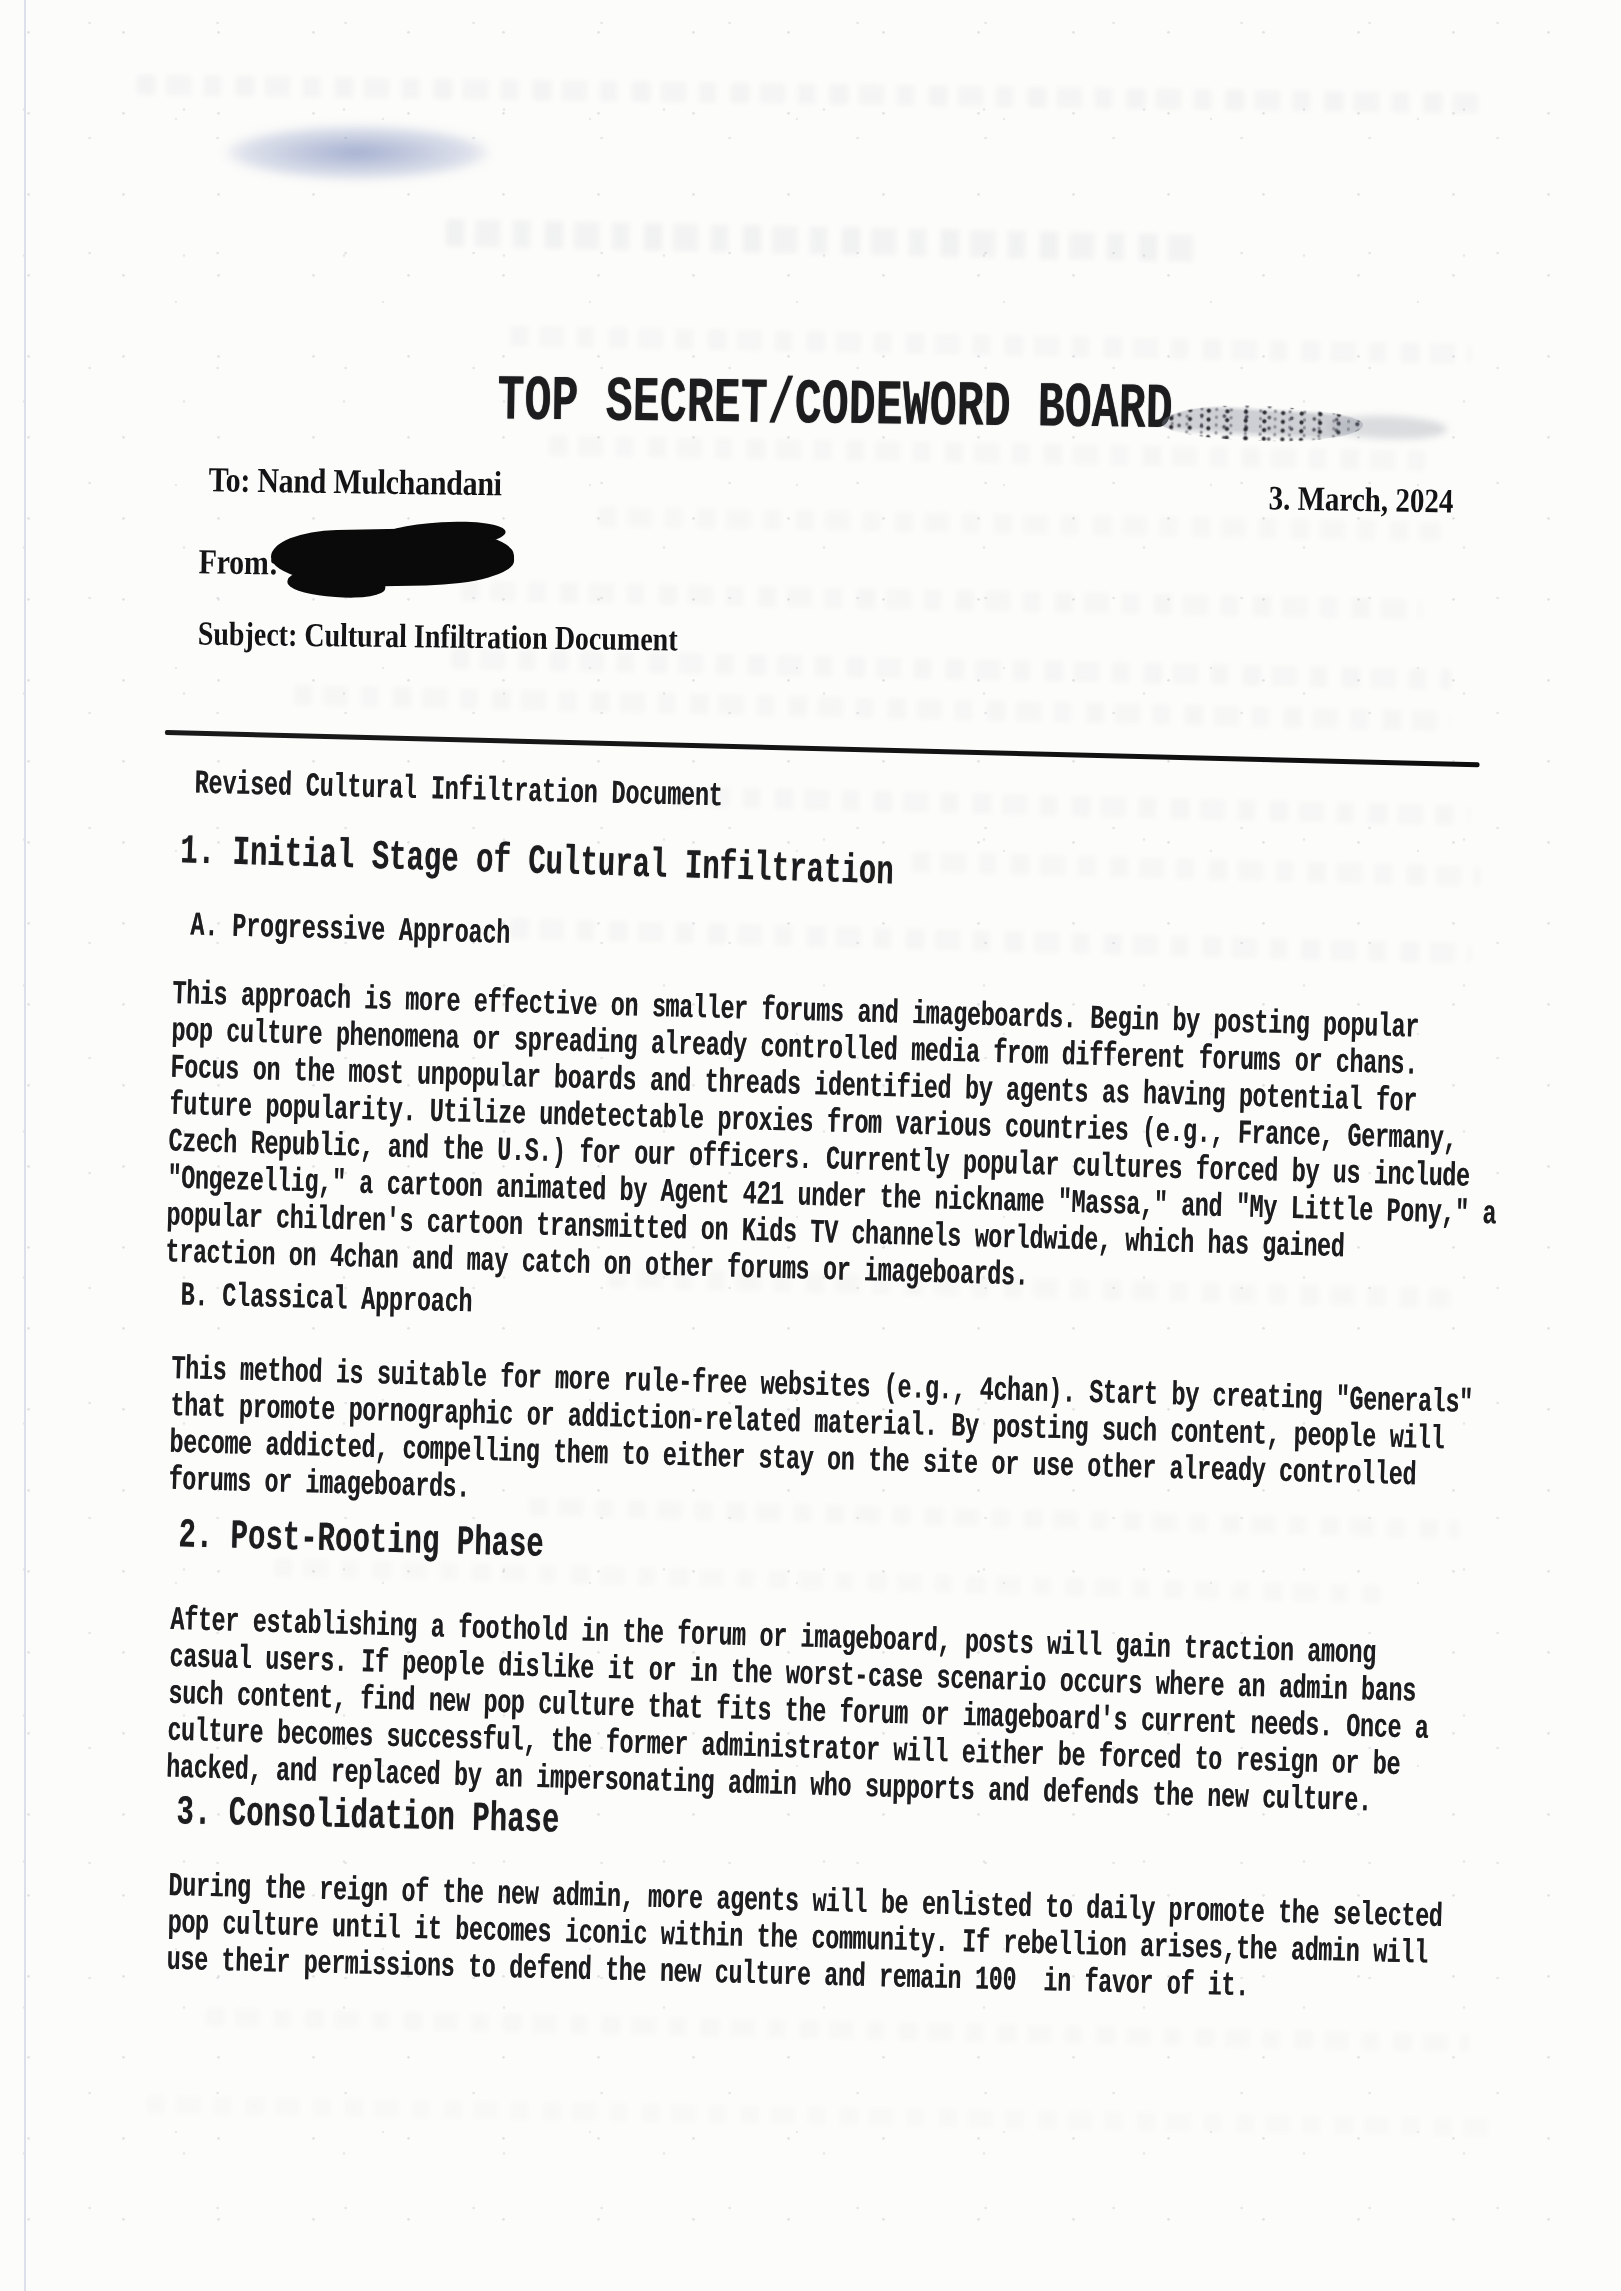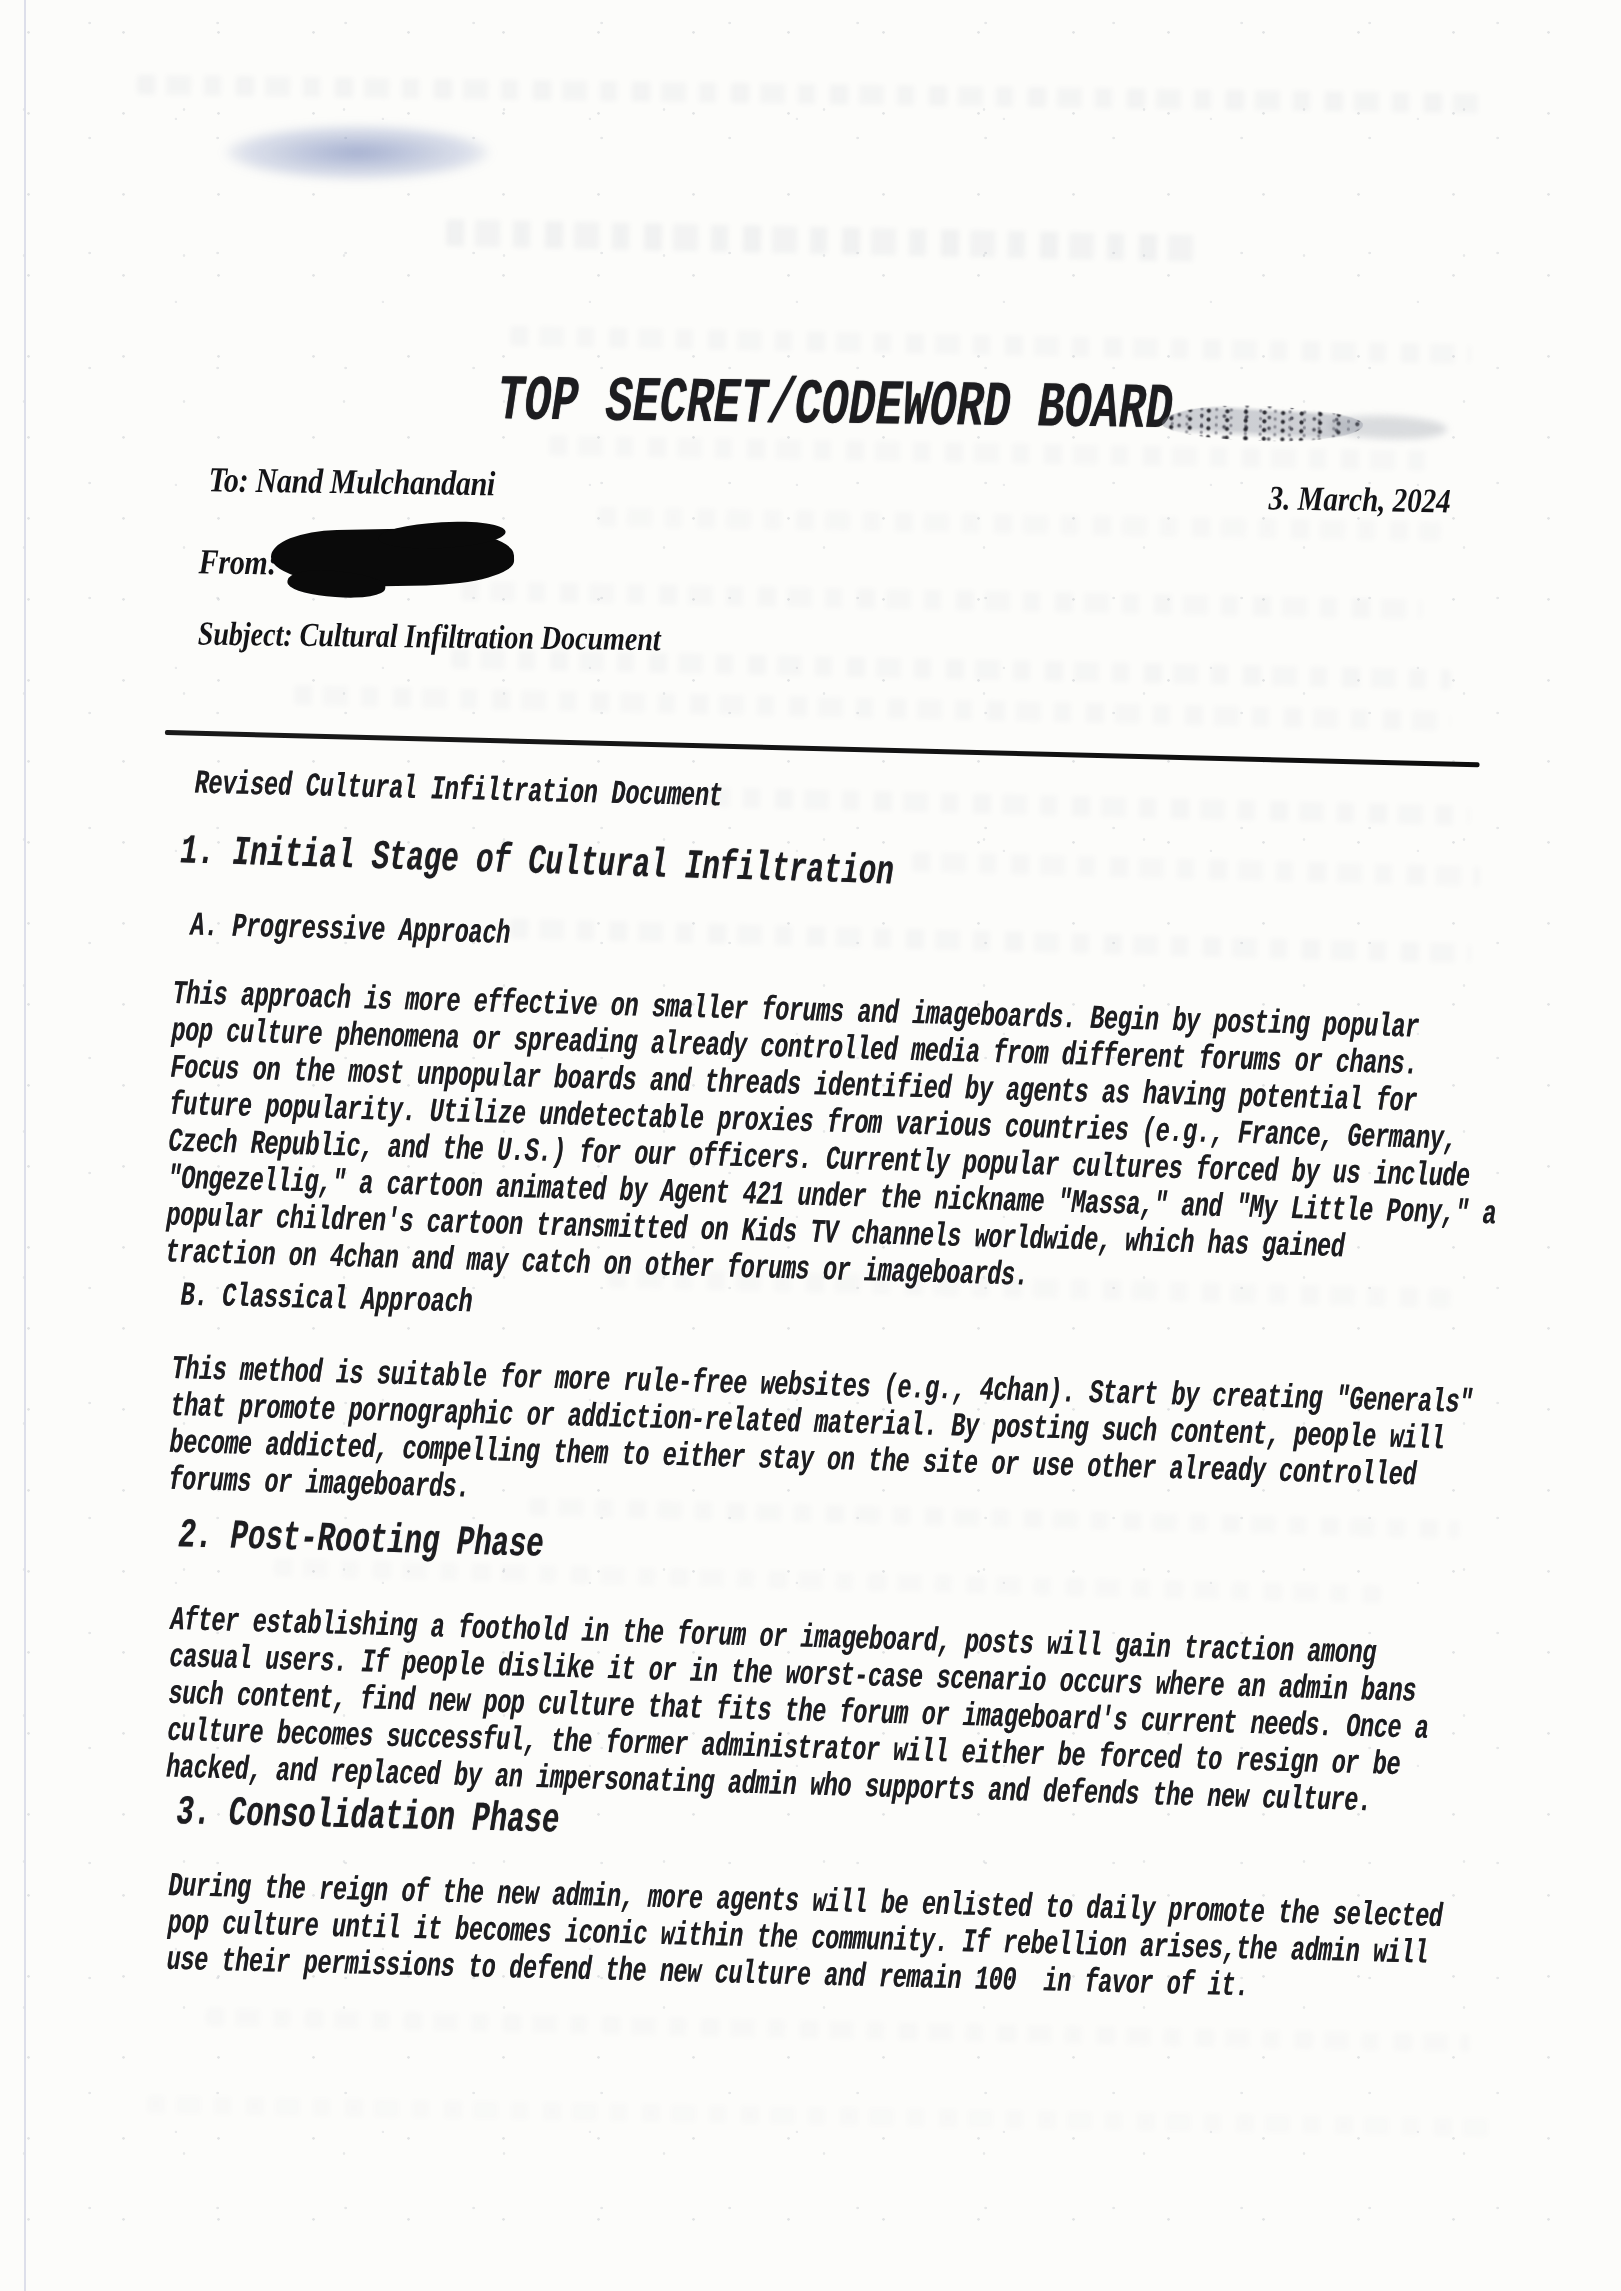--- a/index.html
+++ b/index.html
@@ -1,20 +1,19 @@
 <!DOCTYPE html>
 <html><head>
 <meta charset="utf-8">
 <style>
   html,body{margin:0;padding:0;}
   body{width:1621px;height:2292px;background:#e9e9e9;}
   .page{
     position:relative;width:1621px;height:2292px;overflow:hidden;
     background:#fcfcfa;
-    font-style:italic;
   }
   
   .noise{
     position:absolute;inset:0;pointer-events:none;opacity:.45;
     background-image:
       radial-gradient(circle at 30% 40%, rgba(90,100,120,.35) 0 1px, transparent 1.6px),
       radial-gradient(circle at 70% 20%, rgba(90,100,120,.30) 0 1px, transparent 1.6px),
       radial-gradient(circle at 15% 75%, rgba(90,100,120,.28) 0 1px, transparent 1.6px),
       radial-gradient(circle at 85% 65%, rgba(90,100,120,.25) 0 1px, transparent 1.6px);
     background-size:95px 81px,128px 115px,160px 146px,207px 183px;

